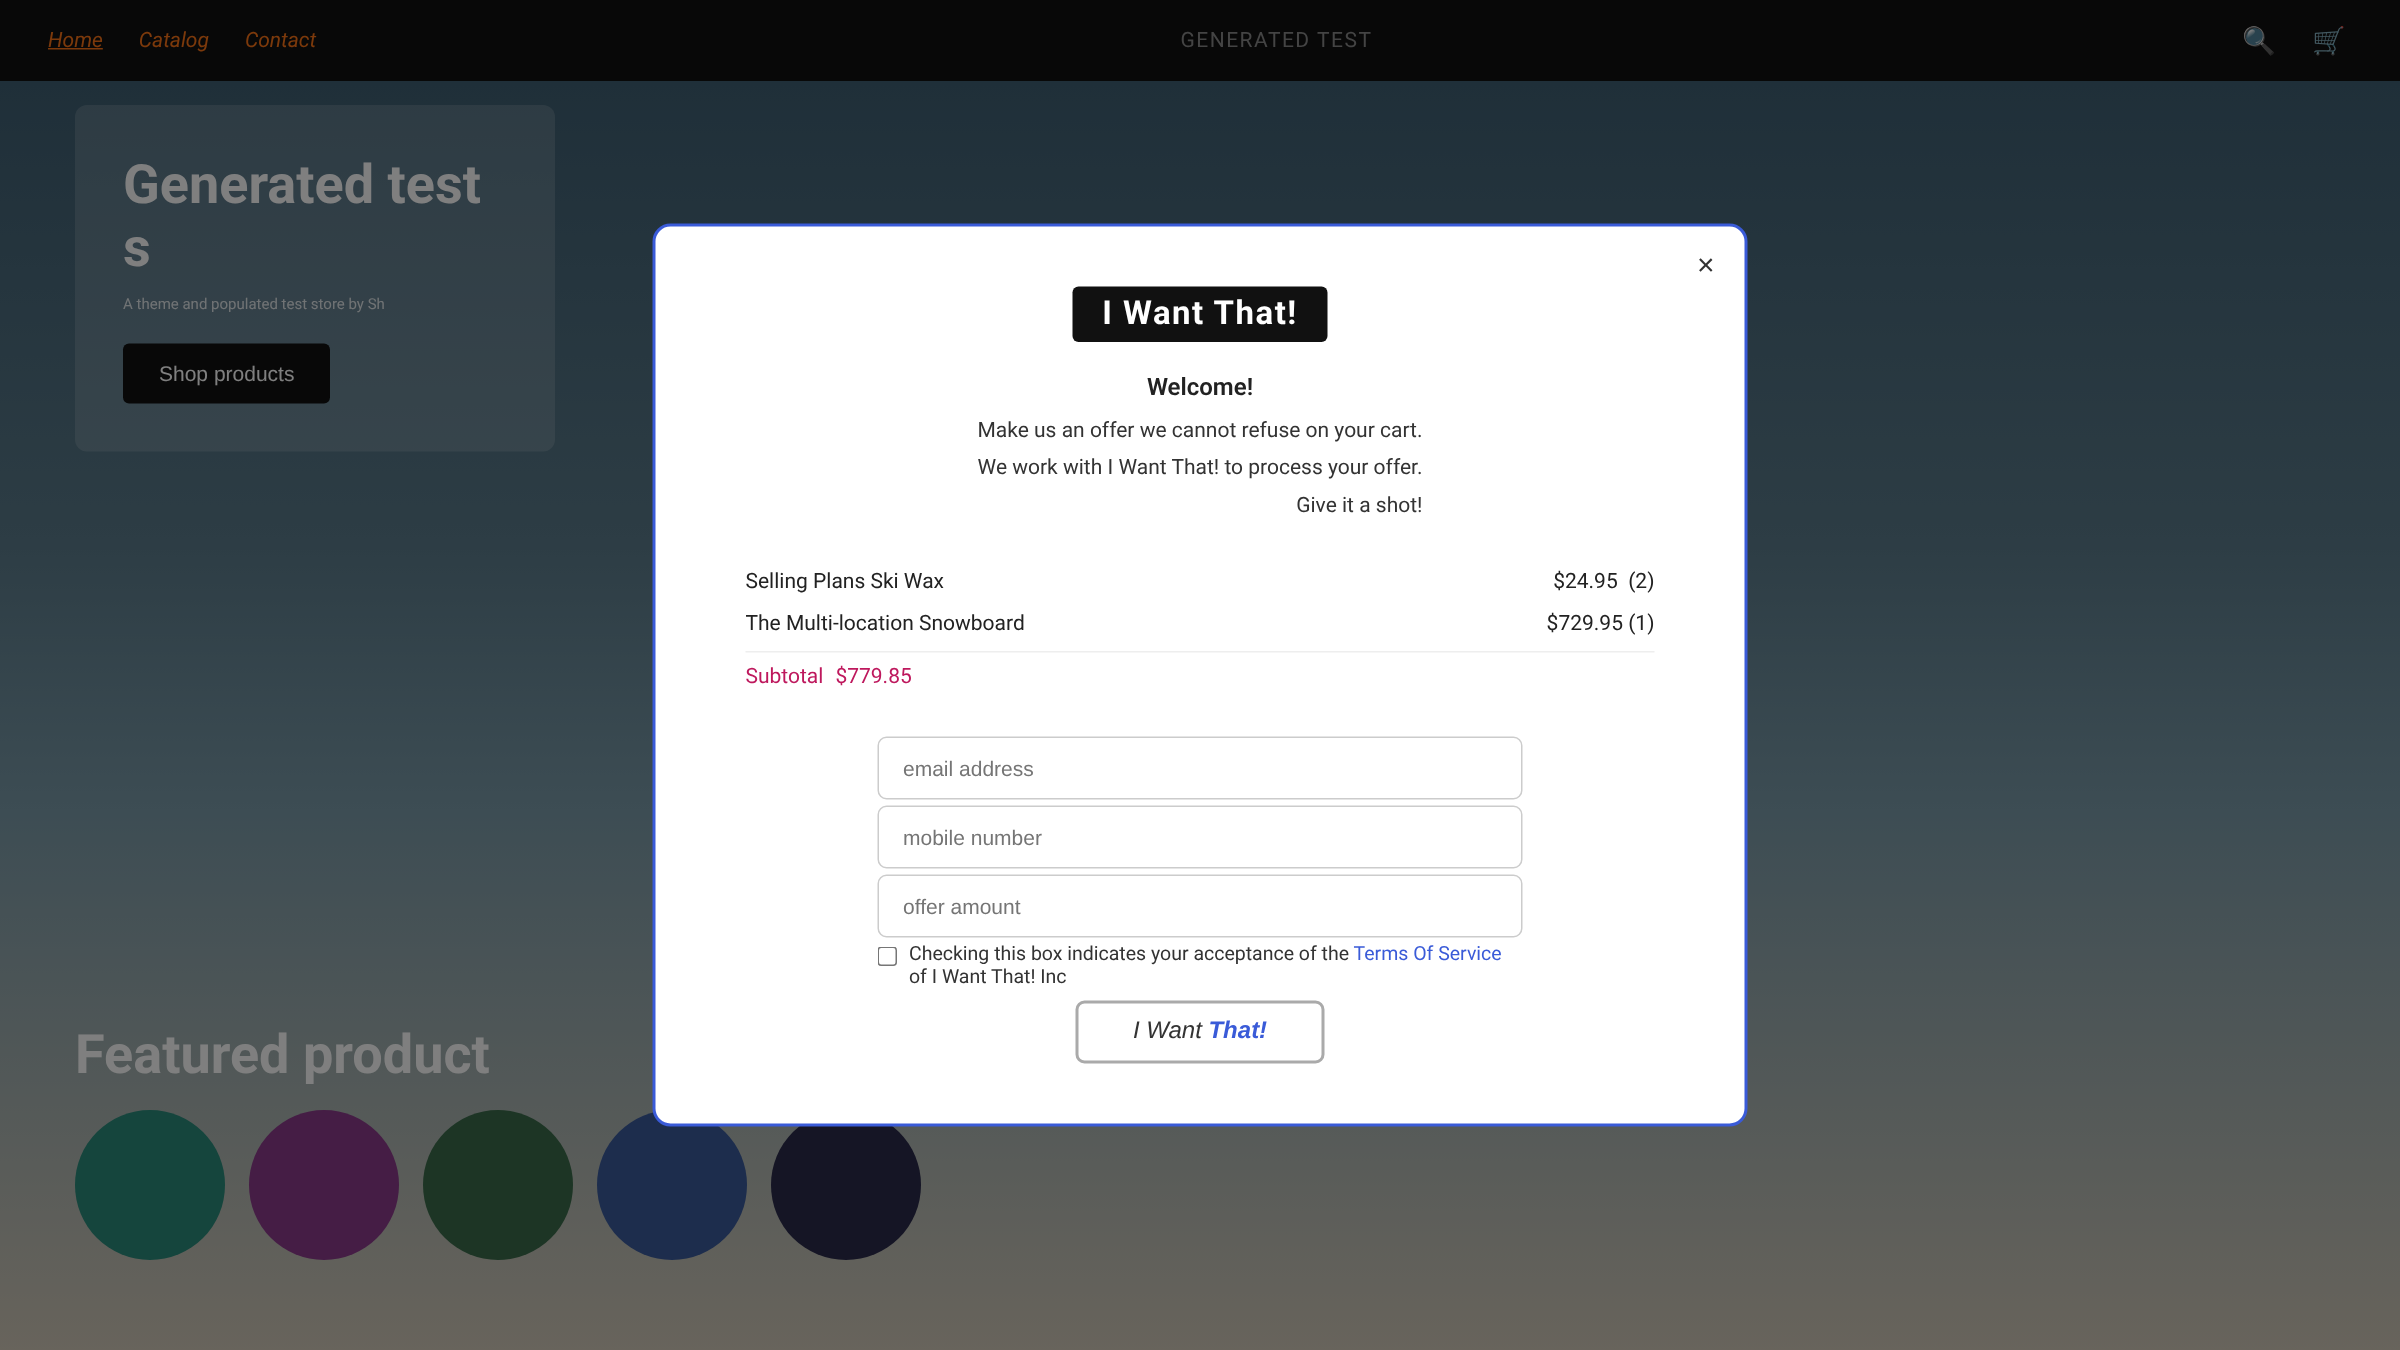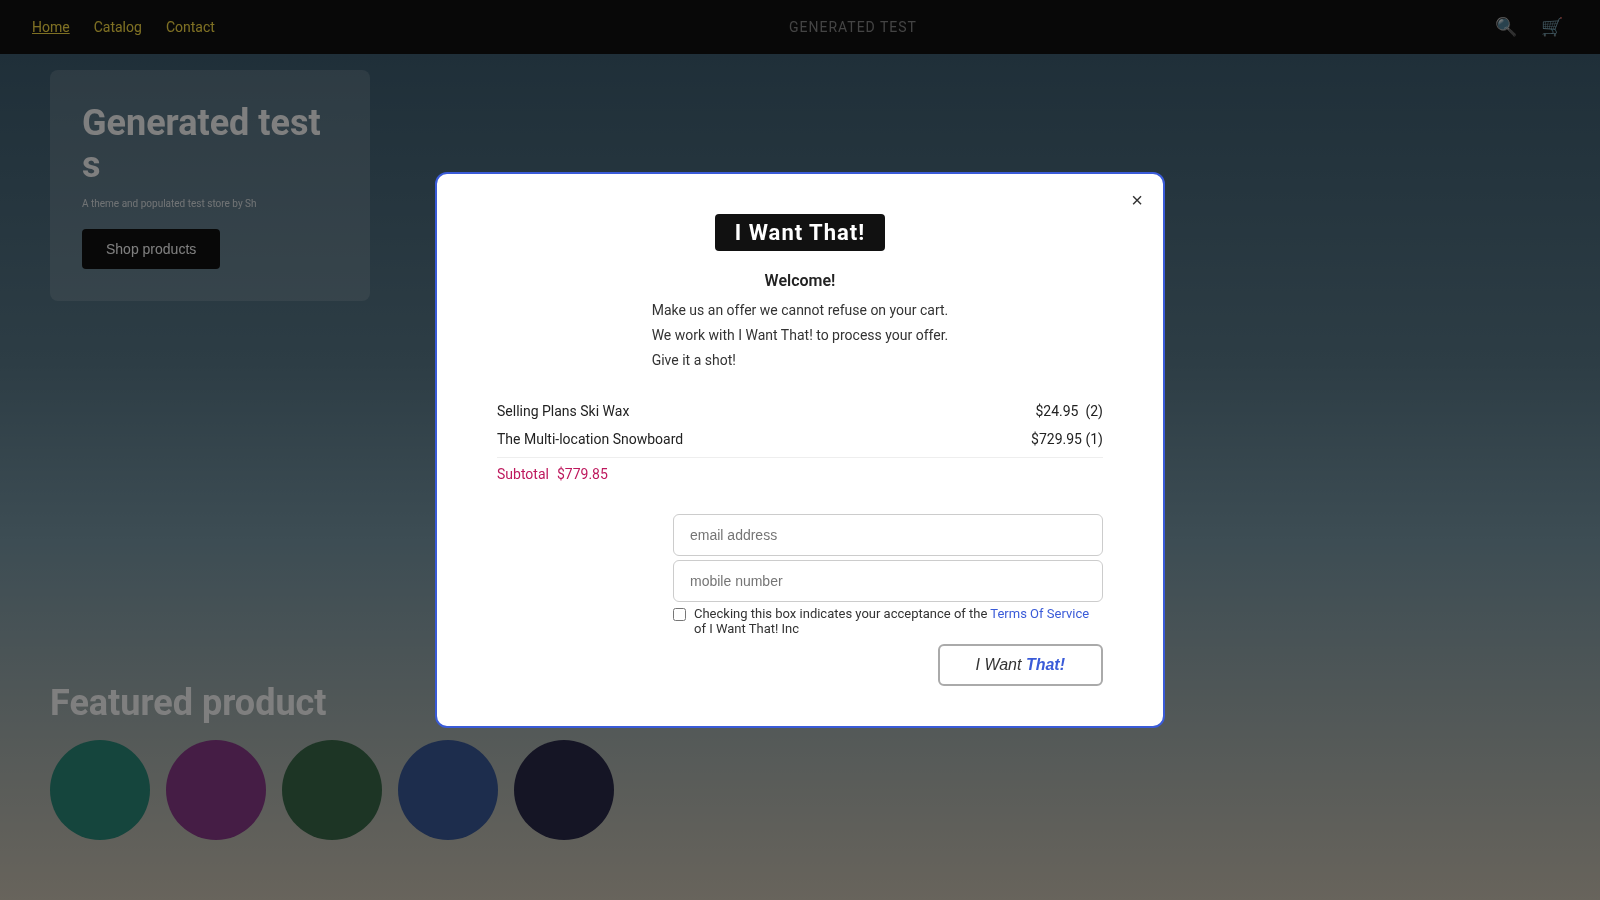--- a/index.html
+++ b/index.html
@@ -30,23 +30,24 @@
       display: flex;
       align-items: center;
       padding: 0 32px;
       z-index: 1;
     }
     .nav-links {
       display: flex;
       gap: 24px;
     }
     .nav-link {
-      color: #fde047;
+      color: #f97316;
       text-decoration: none;
       font-size: 14px;
+      font-style: italic;
     }
     .nav-link.active {
       text-decoration: underline;
     }
     .nav-center {
       flex: 1;
       display: flex;
       justify-content: center;
     }
     .nav-brand {
@@ -175,21 +176,21 @@
       font-size: 16px;
       font-weight: 600;
       color: #222;
       margin-bottom: 8px;
       text-align: center;
     }
 
     .modal-desc {
       font-size: 14px;
       color: #333;
-      text-align: left;
+      text-align: right;
       line-height: 1.8;
       margin-bottom: 24px;
     }
 
     .modal-items {
       width: 100%;
       margin-bottom: 16px;
     }
 
     .modal-item-row {
@@ -209,21 +210,21 @@
       font-size: 14px;
       color: #be185d;
       border-top: 1px solid #eee;
       margin-top: 4px;
     }
 
     .modal-form {
       width: 100%;
       display: flex;
       flex-direction: column;
-      align-items: flex-end;
+      align-items: center;
       gap: 4px;
       margin-top: 8px;
     }
 
     .modal-input {
       width: 430px;
       padding: 12px 16px;
       border: 1px solid #ccc;
       border-radius: 6px;
       font-size: 14px;
@@ -341,20 +342,21 @@
       </div>
       <div class="modal-subtotal-row">
         <span>Subtotal</span>
         <span>$779.85</span>
       </div>
     </div>
 
     <div class="modal-form">
       <input class="modal-input" type="email" placeholder="email address" style="">
       <input class="modal-input" type="tel" placeholder="mobile number" style="">
+      <input class="modal-input" type="text" placeholder="offer amount" style="">
       <div class="modal-checkbox-row">
         <input type="checkbox" class="modal-checkbox" style="">
         <span>
           <span>Checking this box indicates your acceptance of the</span>
           <a href="#" class="modal-tos-link">Terms Of Service</a>
           <span>of I Want That! Inc</span>
         </span>
       </div>
       <button class="modal-submit-btn">
         <span class="want-normal">I Want </span><span class="want-bold">That!</span>

